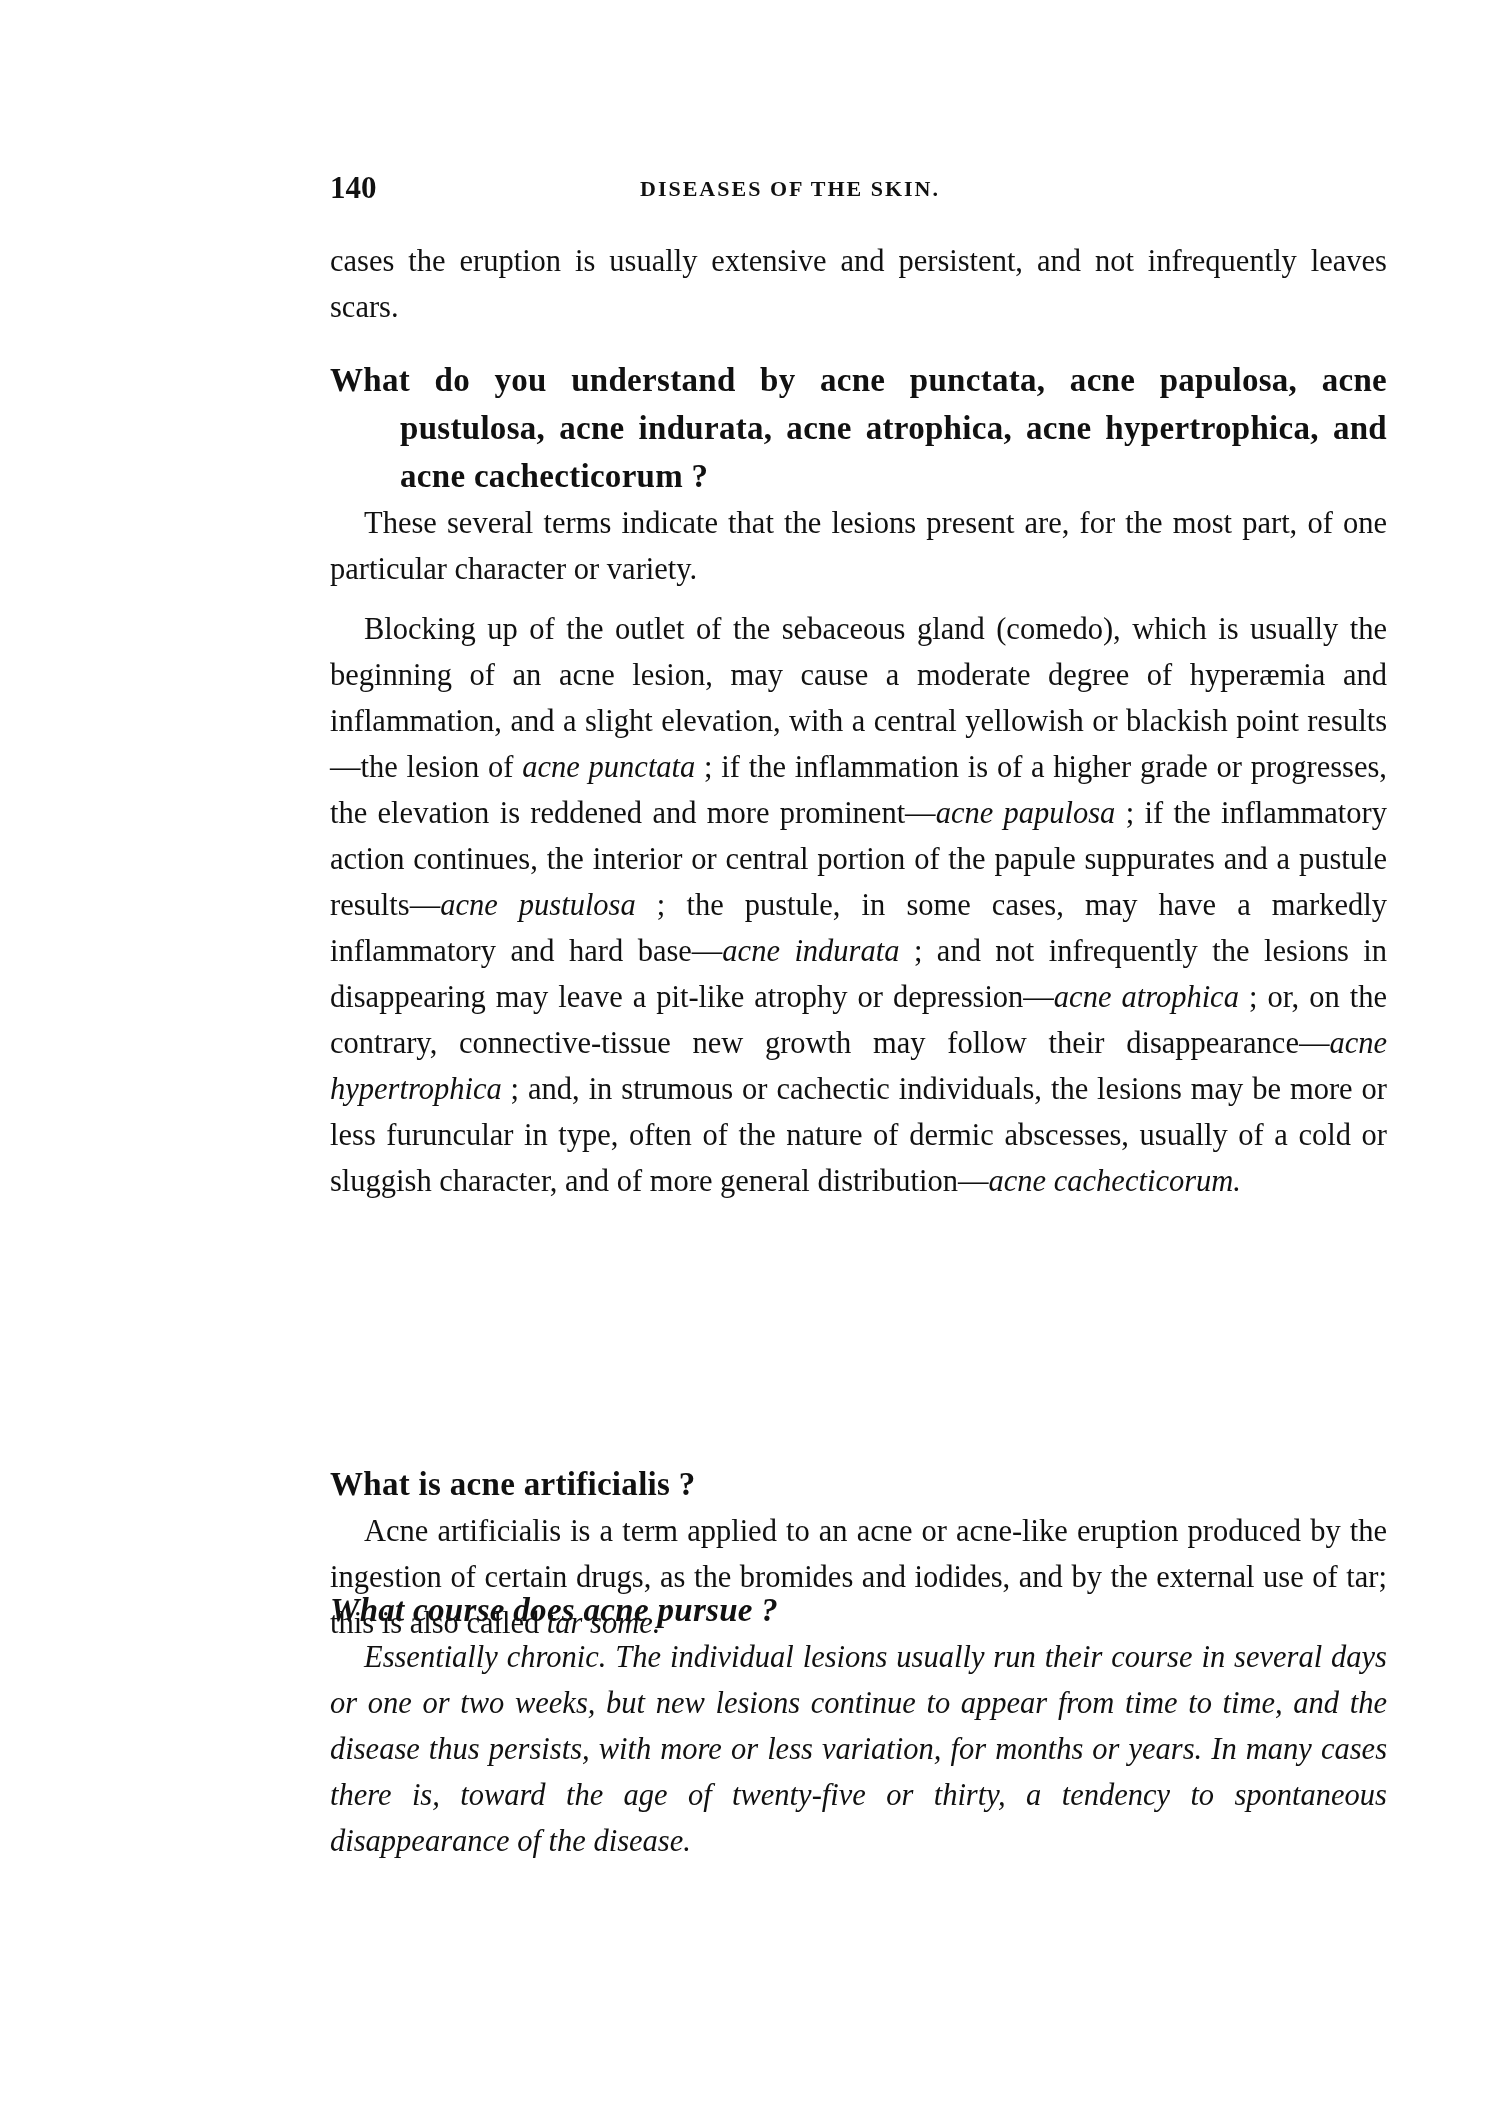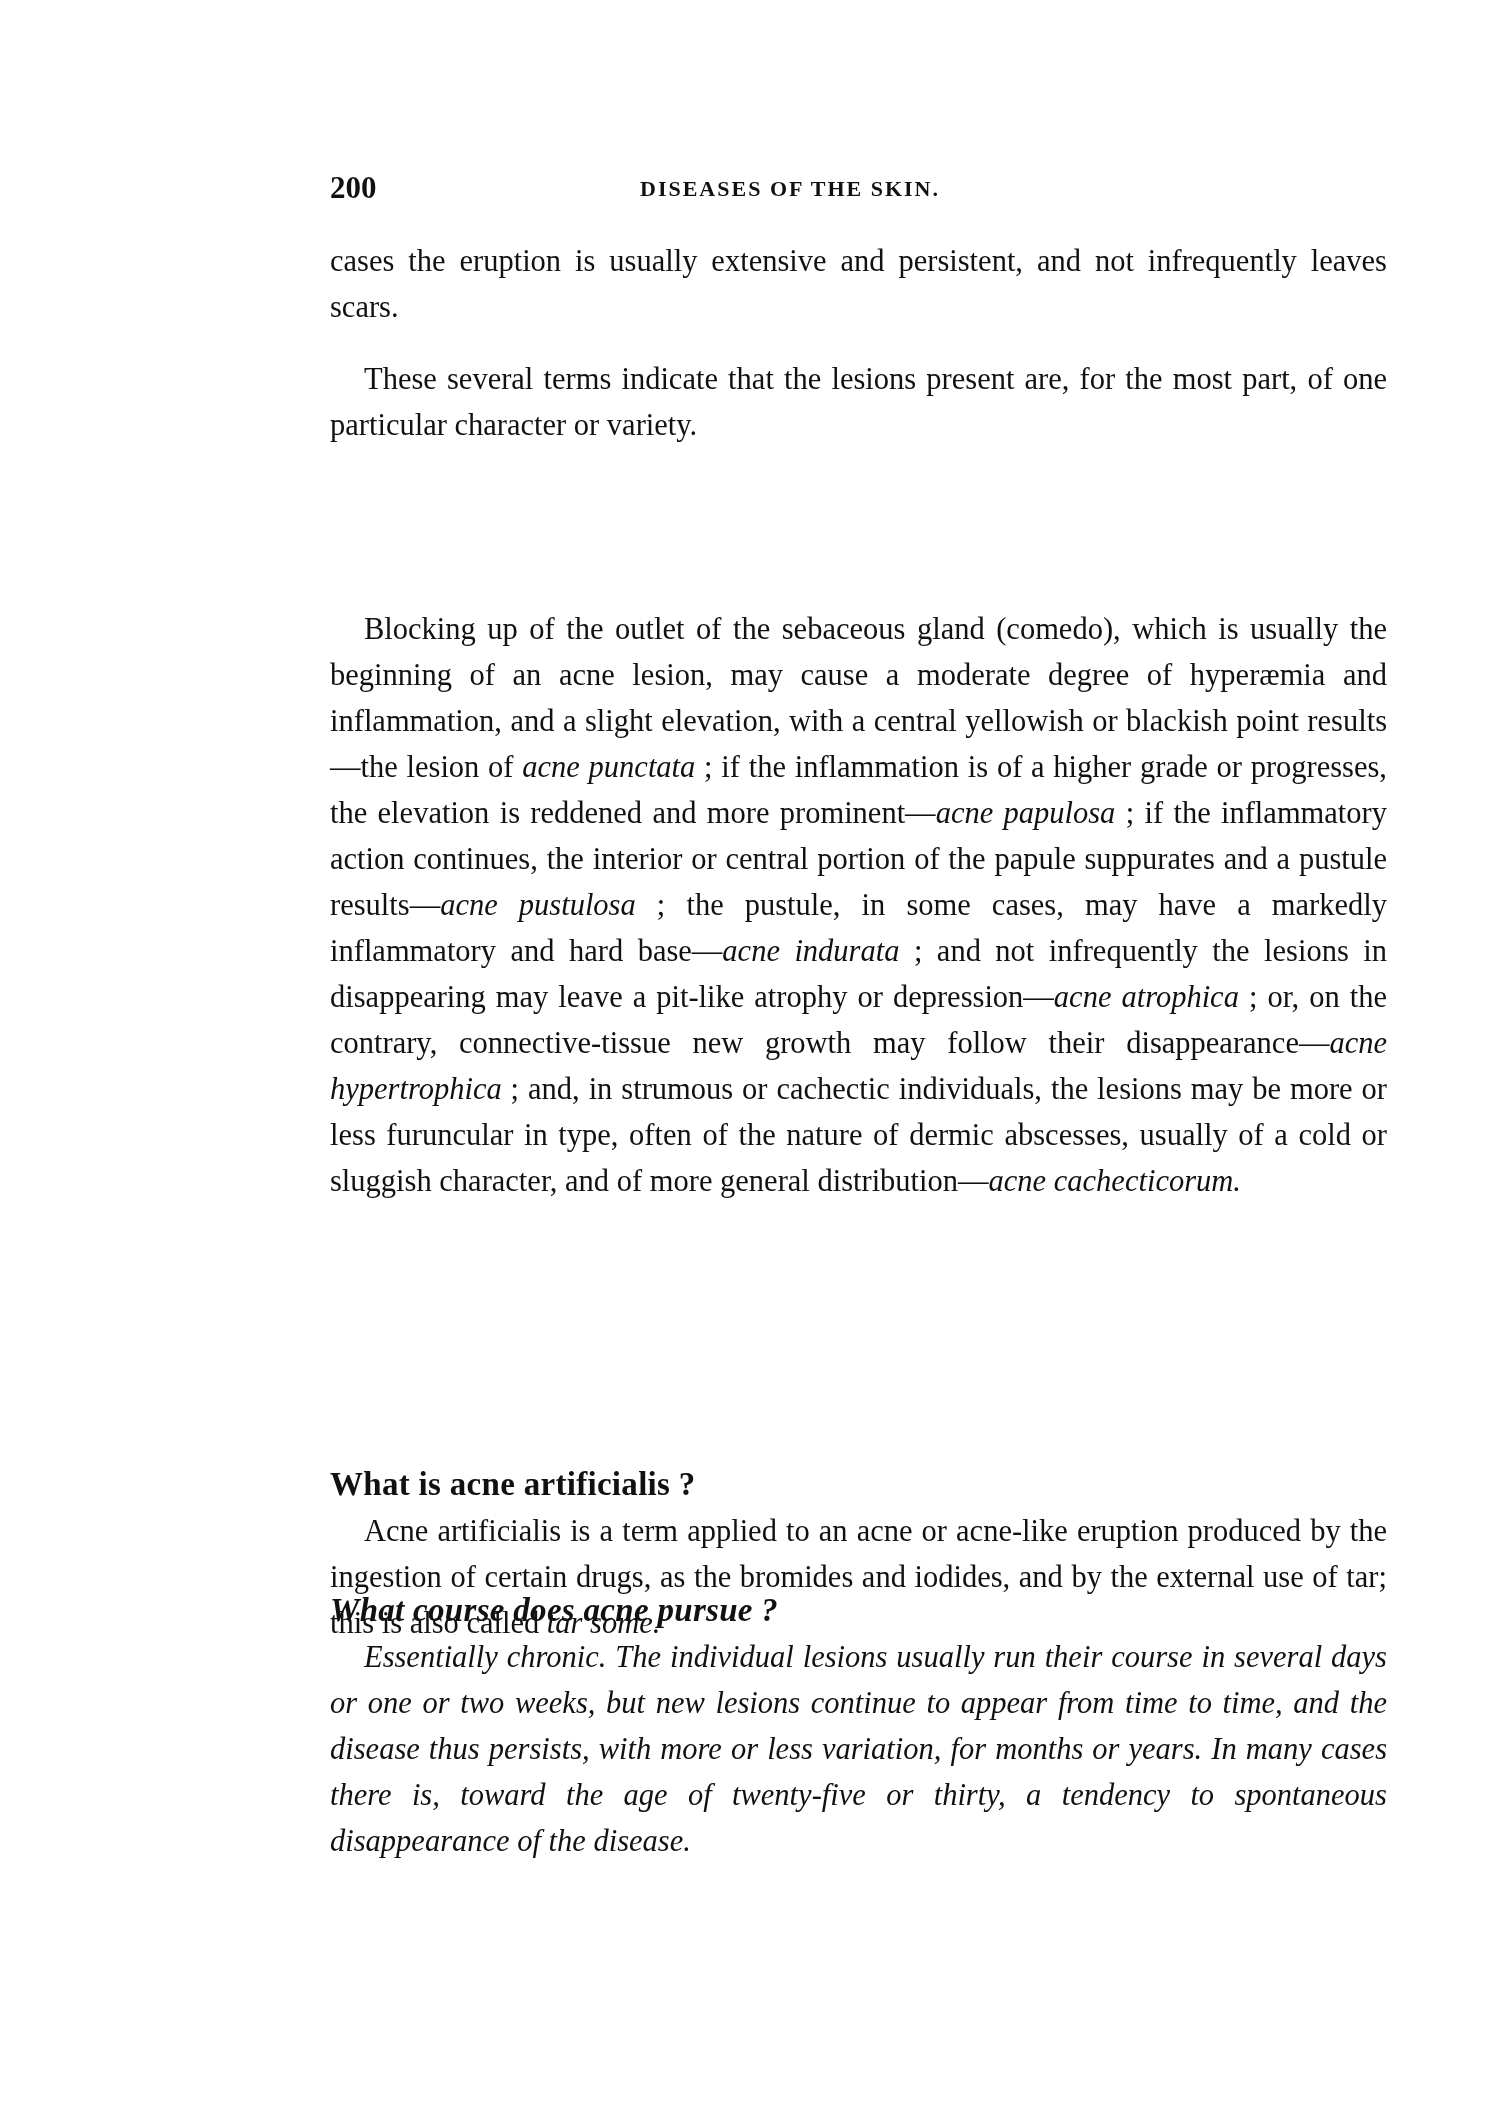--- a/index.html
+++ b/index.html
@@ -15,29 +15,30 @@
   h2{margin:0;font-size:33px;line-height:48px;font-weight:bold;padding-left:70px;text-indent:-70px;
      text-align:justify;text-align-last:left;letter-spacing:0.3px;}
   em{font-style:italic;margin-top:13px;}
 </style>
 </head>
 <body>
 
 <div class="page">
 
   <div class="running-head">
-    <span class="folio">200</span>
+    <span class="folio">140</span>
     <span class="title">DISEASES OF THE SKIN.</span>
   </div>
 
   <div class="block" style="top:238px;">
     <p>cases the eruption is usually extensive and persistent, and not infrequently leaves scars.</p>
   </div>
 
   <div class="block" style="top:356px;">
+    <h2>What do you understand by acne punctata, acne papulosa, acne pustulosa, acne indurata, acne atrophica, acne hypertrophica, and acne cachecticorum ?</h2>
     <p class="indent">These several terms indicate that the lesions present are, for the most part, of one particular character or variety.</p>
   </div>
 
   <div class="block" style="top:606px;">
     <p class="indent"><span>Blocking up of the outlet of the sebaceous gland (comedo), which is usually the beginning of an acne lesion, may cause a moderate degree of hyperæmia and inflammation, and a slight elevation, with a central yellowish or blackish point results—the lesion of </span><em>acne punctata</em><span> ; if the inflammation is of a higher grade or progresses, the elevation is reddened and more prominent—</span><em>acne papulosa</em><span> ; if the inflammatory action continues, the interior or central portion of the papule suppurates and a pustule results—</span><em>acne pustulosa</em><span> ; the pustule, in some cases, may have a markedly inflammatory and hard base—</span><em>acne indurata</em><span> ; and not infrequently the lesions in disappearing may leave a pit-like atrophy or depression—</span><em>acne atrophica</em><span> ; or, on the contrary, connective-tissue new growth may follow their disappearance—</span><em>acne hypertrophica</em><span> ; and, in strumous or cachectic individuals, the lesions may be more or less furuncular in type, often of the nature of dermic abscesses, usually of a cold or sluggish character, and of more general distribution—</span><em>acne cachecticorum.</em></p>
   </div>
 
   <div class="block" style="top:1460px;">
     <h2>What is acne artificialis ?</h2>
     <p class="indent"><span>Acne artificialis is a term applied to an acne or acne-like eruption produced by the ingestion of certain drugs, as the bromides and iodides, and by the external use of tar; this is also called </span><em>tar some.</em></p>

